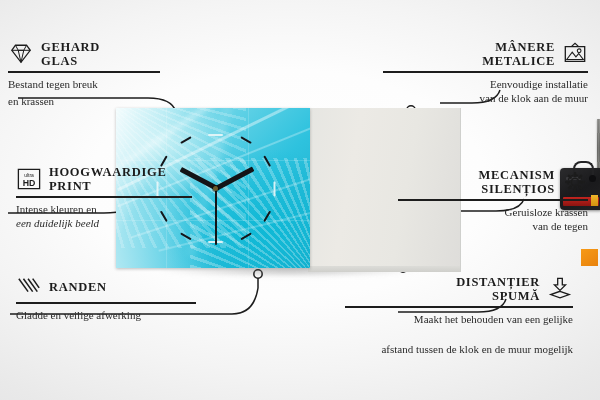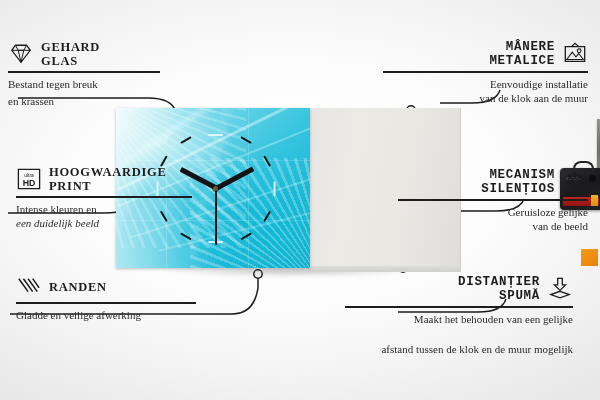--- a/index.html
+++ b/index.html
@@ -108,21 +108,21 @@
   .callout{position:absolute;}
   .co-head{display:flex;align-items:center;gap:7px;}
   .co-title{
     font-size:12.5px;font-weight:bold;letter-spacing:.7px;color:#1c1c1c;
     line-height:1.12;text-transform:uppercase;
   }
   .co-rule{height:1.6px;background:#1d1d1d;margin-top:3px;}
   .co-sub{font-size:11px;color:#2a2a2a;line-height:1.32;margin-top:4px;}
   .left .co-head{flex-direction:row;}
   .right .co-head{flex-direction:row;justify-content:flex-end;}
-  .right .co-title{text-align:right;font-family:Liberation Mono, monospace;}
+  .right .co-title{text-align:right;}
   .right .co-sub{text-align:right;}
   .ico{width:26px;height:24px;flex:0 0 auto;display:block;}
   svg.ico *{vector-effect:non-scaling-stroke;}
   
   #links{position:absolute;left:0;top:0;width:600px;height:400px;pointer-events:none;}
 </style>
 </head>
 <body>
 
 <div id="stage">
@@ -278,22 +278,22 @@
         <g fill="none" stroke="#1c1c1c" stroke-width="1.5">
           <circle cx="14" cy="13" r="4"></circle>
           <path d="M14 3.5 v3 M14 19.5 v3 M4.5 13 h3 M20.5 13 h3
                    M7.3 6.3 l2.1 2.1 M18.6 17.6 l2.1 2.1
                    M20.7 6.3 l-2.1 2.1 M9.4 17.6 l-2.1 2.1" stroke-width="2.4" stroke-linecap="round"></path>
           <circle cx="14" cy="13" r="7.6" stroke-width="1.4" stroke-dasharray="2.4 2.4"></circle>
         </g>
       </svg>
     </div>
     <div class="co-rule" style="width:190px;margin-left:auto;"></div>
-    <div class="co-sub">Geruisloze gelijke</div>
-    <div class="co-sub" style="margin-top:0;">van de beeld</div>
+    <div class="co-sub">Geruisloze krassen</div>
+    <div class="co-sub" style="margin-top:0;">van de tegen</div>
   </div>
 
   <div class="callout right" style="right:27px;top:275px;width:228px;">
     <div class="co-head">
       <div>
         <div class="co-title">DISTANȚIER</div>
         <div class="co-title">SPUMĂ</div>
       </div>
       <svg class="ico" viewBox="0 0 28 26">
         <path d="M11.5 1.5 h5 v7 h3.5 L14 14.5 L8 8.5 h3.5 Z" fill="none" stroke="#1c1c1c" stroke-width="1.3"></path>

